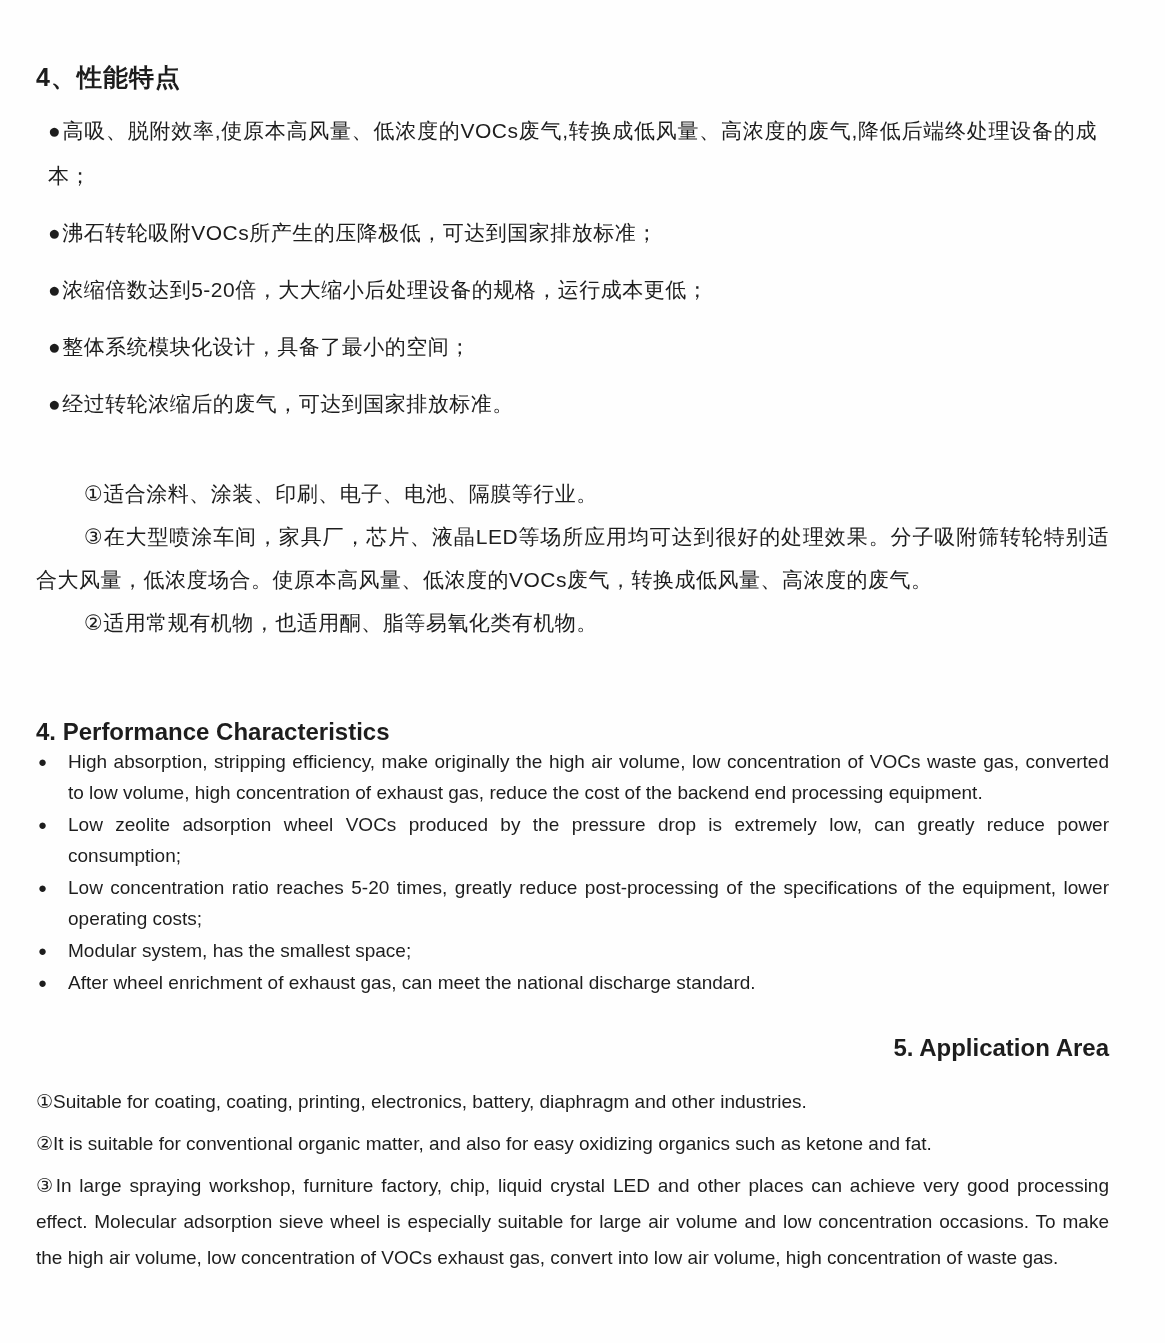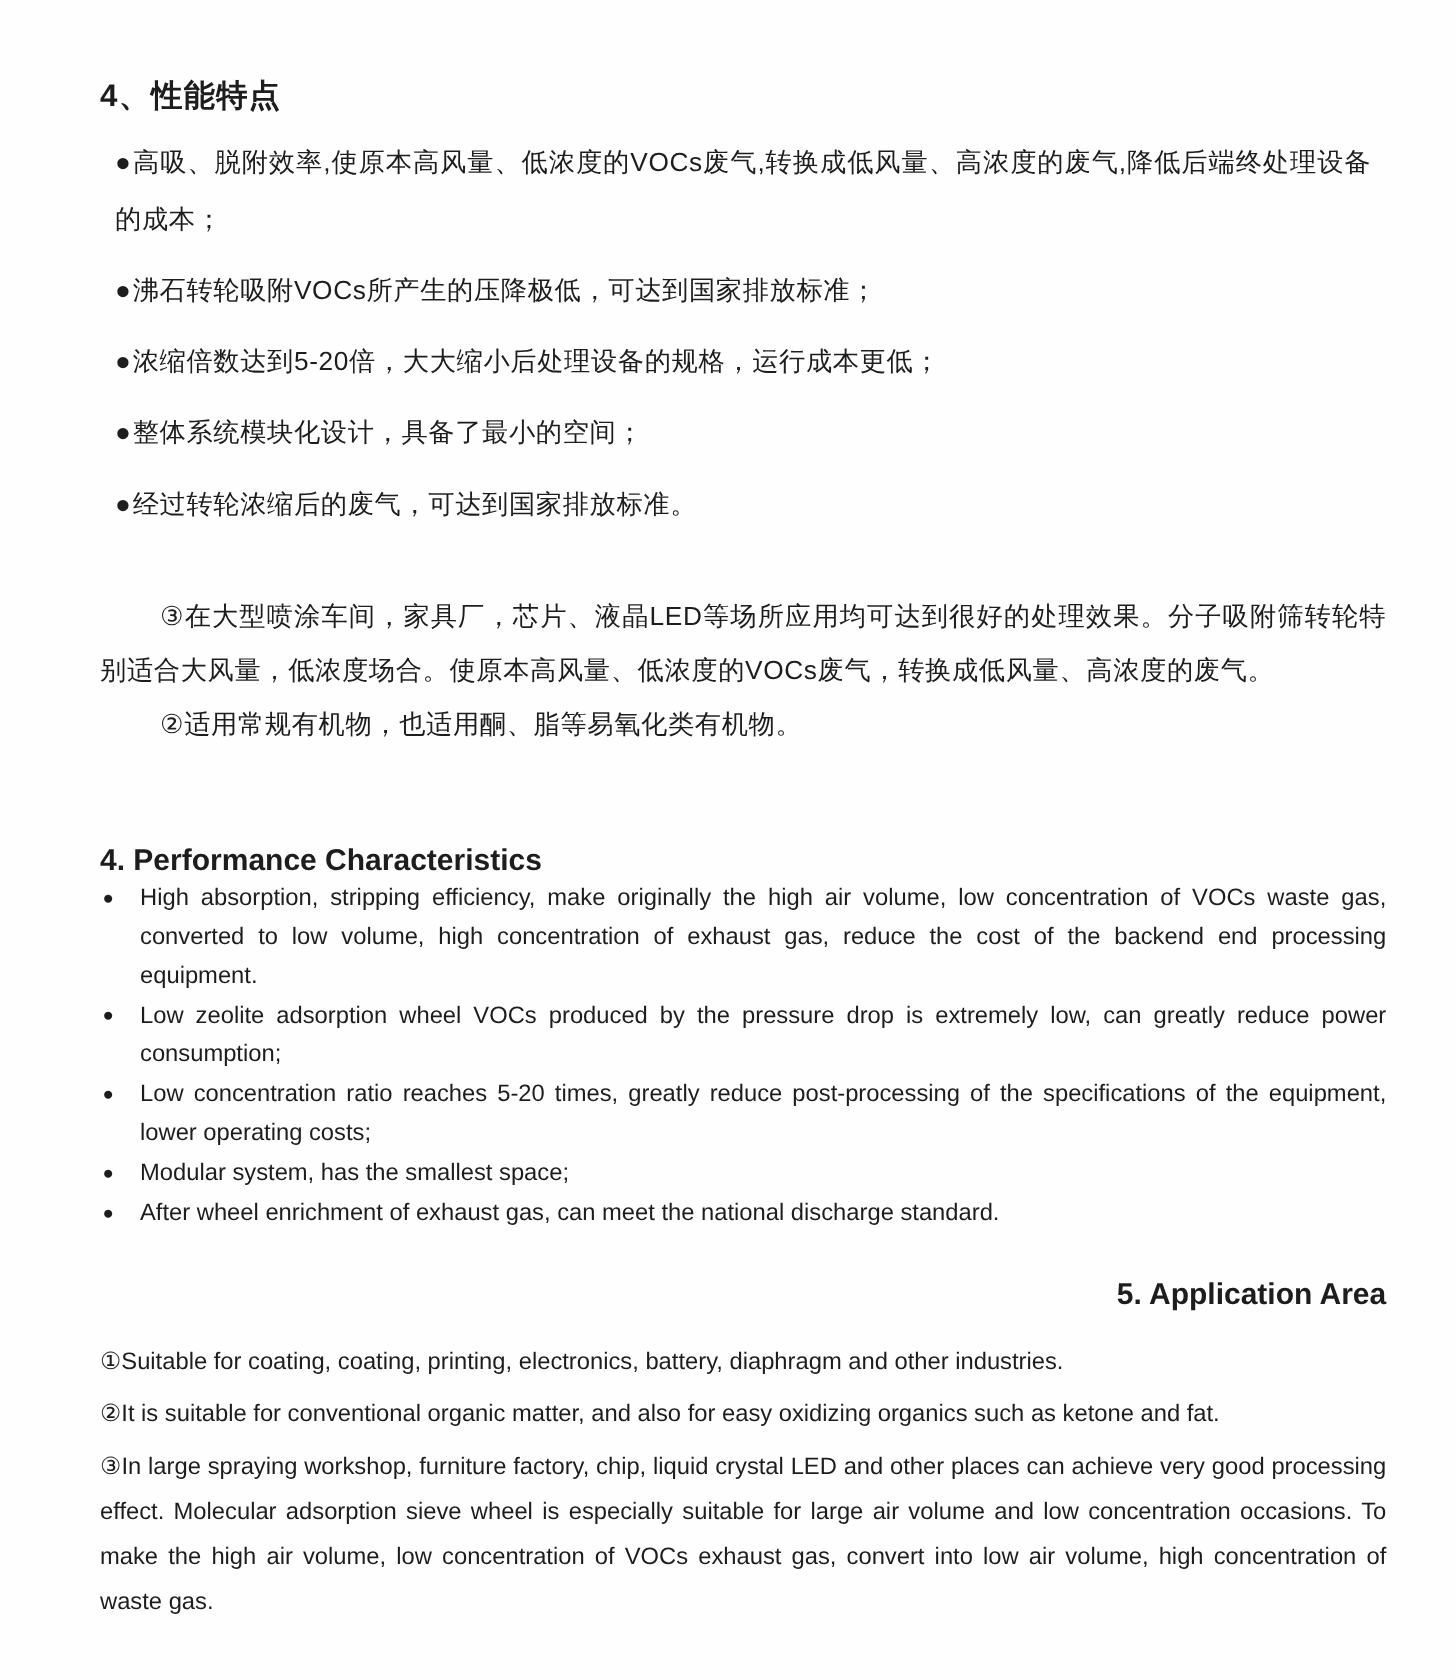--- a/index.html
+++ b/index.html
@@ -12,21 +12,21 @@
     height: 1343px;
     overflow: hidden;
     font-family: "Liberation Sans", "DejaVu Sans", sans-serif;
     color: #1d1d1d;
     background: #fefefe;
   }
   .page {
     box-sizing: border-box;
     width: 1165px;
     height: 1343px;
-    padding: 62px 56px 0 80px;
+    padding: 62px 56px 0 36px;
   }
   
   .h-cn {
     font-size: 25px;
     font-weight: bold;
     margin: 0 0 16px 0;
     line-height: 30px;
     letter-spacing: 1px;
   }
   .cn-bullet {
@@ -93,20 +93,21 @@
 
     <p class="cn-bullet"><span class="marker">●</span><span>高吸、脱附效率,使原本高风量、低浓度的VOCs废气,转换成低风量、高浓度的废气,降低后端终处理设备的成本；</span></p>
     <p class="cn-bullet"><span class="marker">●</span><span>沸石转轮吸附VOCs所产生的压降极低，可达到国家排放标准；</span></p>
     <p class="cn-bullet"><span class="marker">●</span><span>浓缩倍数达到5-20倍，大大缩小后处理设备的规格，运行成本更低；</span></p>
     <p class="cn-bullet"><span class="marker">●</span><span>整体系统模块化设计，具备了最小的空间；</span></p>
     <p class="cn-bullet"><span class="marker">●</span><span>经过转轮浓缩后的废气，可达到国家排放标准。</span></p>
   </section>
 
   <section class="sec5-cn">
 
+    <p class="cn-item">①适合涂料、涂装、印刷、电子、电池、隔膜等行业。</p>
     <p class="cn-item">③在大型喷涂车间，家具厂，芯片、液晶LED等场所应用均可达到很好的处理效果。分子吸附筛转轮特别适合大风量，低浓度场合。使原本高风量、低浓度的VOCs废气，转换成低风量、高浓度的废气。</p>
     <p class="cn-item">②适用常规有机物，也适用酮、脂等易氧化类有机物。</p>
   </section>
 
   <section class="sec4-en">
     <h1 class="h-en">4. Performance Characteristics</h1>
 
     <div class="en-bullet">
       <span class="marker">●</span>
       <div class="btext">High absorption, stripping efficiency, make originally the high air volume, low concentration of VOCs waste gas, converted to low volume, high concentration of exhaust gas, reduce the cost of the backend end processing equipment.</div>

